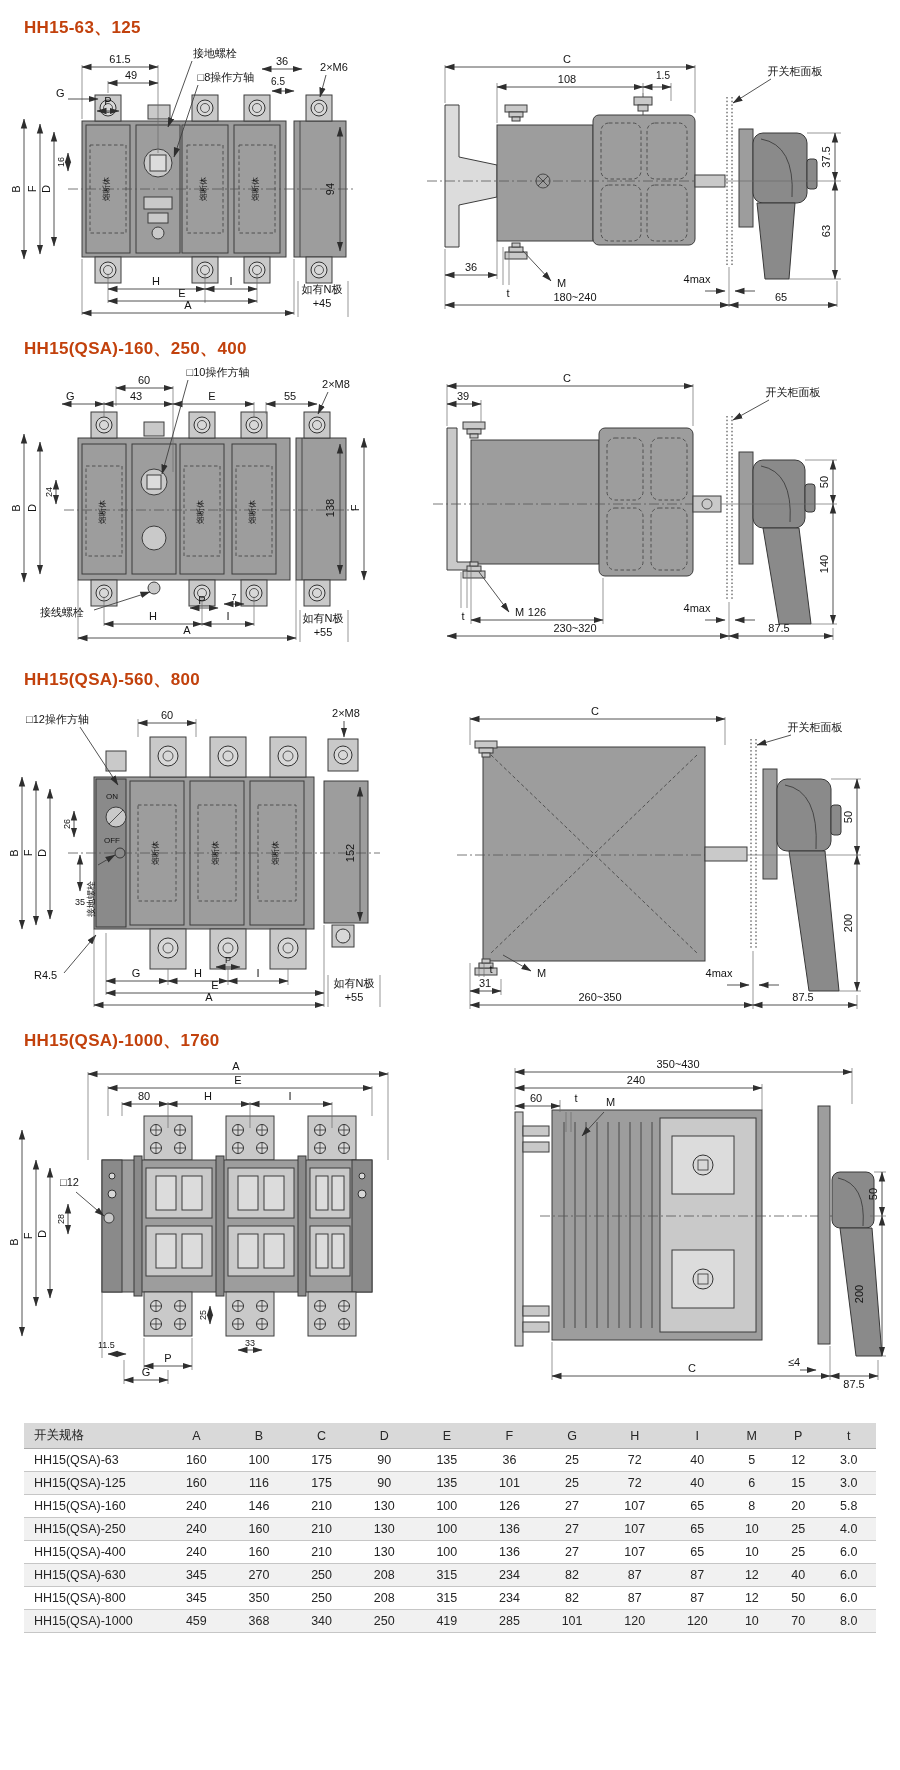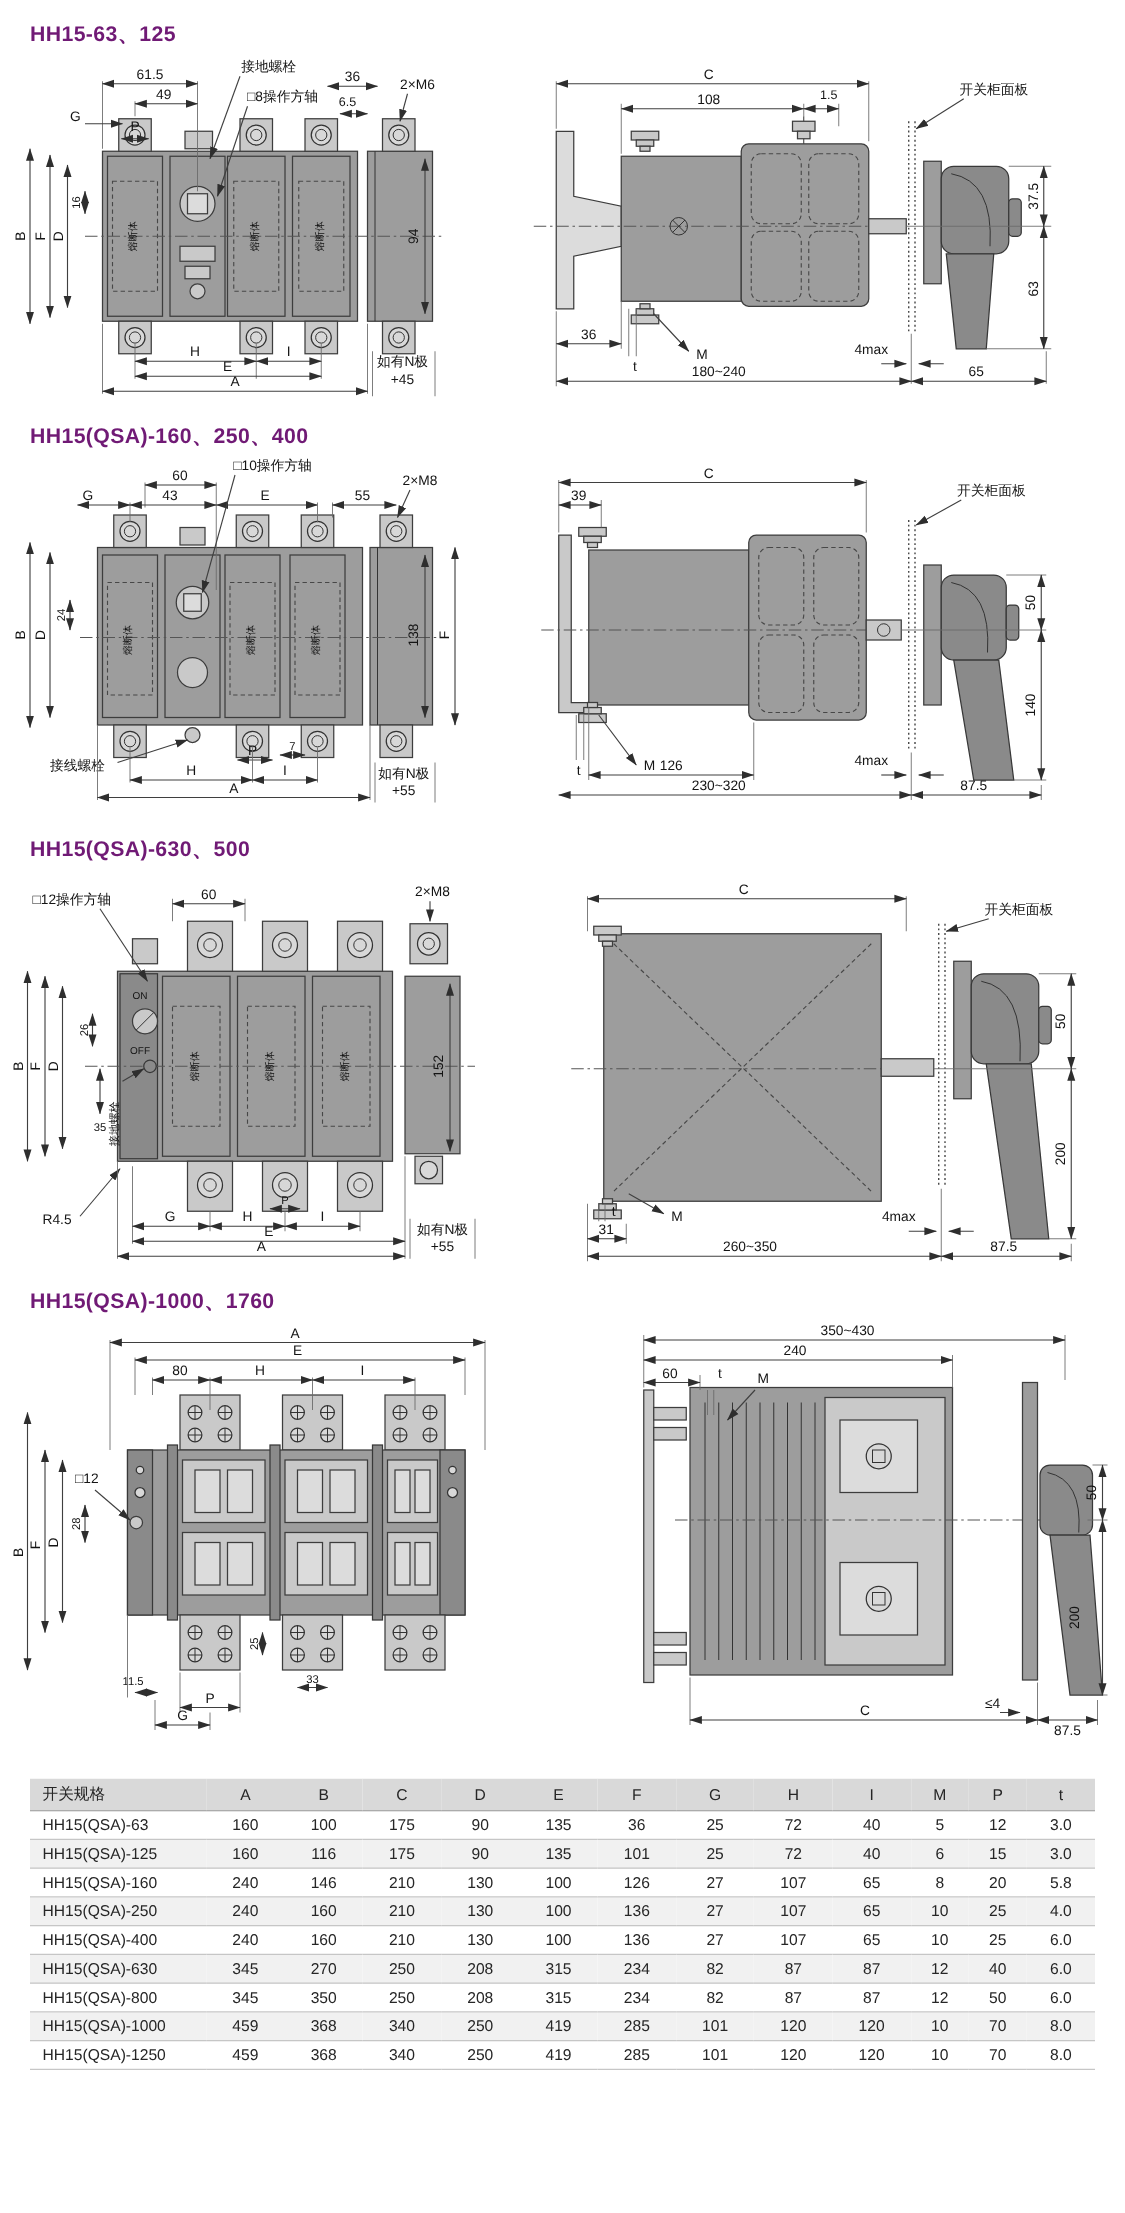--- a/index.html
+++ b/index.html
@@ -1,17 +1,17 @@
 <!DOCTYPE html>
 <html><head>
 <meta charset="utf-8">
 <style>
   html,body{margin:0;padding:0}
   body{width:900px;height:1770px;background:#ffffff;font-family:"Liberation Sans","DejaVu Sans",sans-serif;overflow:hidden}
-  .sec-title{font-size:17px;font-weight:700;color:#701a75;margin:16px 0 2px 24px;letter-spacing:.3px}
+  .sec-title{font-size:17px;font-weight:700;color:#c2410c;margin:16px 0 2px 24px;letter-spacing:.3px}
   .sec-row{display:flex;align-items:flex-start;margin-left:10px}
   svg{display:block}
   .st0{fill:#9d9d9d;stroke:#3d3d3d;stroke-width:1}
   .st1{fill:#c9c9c9;stroke:#3d3d3d;stroke-width:1}
   .st2{fill:#dcdcdc;stroke:#3d3d3d;stroke-width:1}
   .st3{fill:#8a8a8a;stroke:#383838;stroke-width:1}
   .boltc{fill:#d8d8d8;stroke:#333;stroke-width:1}
   .thin{stroke:#333;stroke-width:.8;fill:none}
   .dim{stroke:#3f3f3f;stroke-width:.9;fill:none}
   .da{marker-start:url(#ar);marker-end:url(#ar)}
@@ -360,21 +360,21 @@
       <line class="ext" x1="354" y1="240" x2="354" y2="278"></line>
         <line class="ext" x1="458" y1="266" x2="458" y2="278"></line>
       <line class="dim da" x1="72" y1="274" x2="354" y2="274"></line>
         <text class="t tc" x="200" y="270">230~320</text>
       <line class="dim da" x1="354" y1="274" x2="458" y2="274"></line>
         <text class="t tc" x="404" y="270">87.5</text>
     </g>
   </svg>
 </div>
 
-<div class="sec-title">HH15(QSA)-630、500</div>
+<div class="sec-title">HH15(QSA)-560、800</div>
 <div class="sec-row">
   <svg width="385" height="320" viewBox="0 0 385 320">
     <g>
       <rect class="st0" x="84" y="84" width="220" height="152"></rect>
       <rect class="st3" x="86" y="86" width="30" height="148"></rect>
       <rect class="st0" x="120" y="88" width="54" height="144"></rect>
       <rect class="st0" x="180" y="88" width="54" height="144"></rect>
       <rect class="st0" x="240" y="88" width="54" height="144"></rect>
       <rect class="dsh" x="128" y="112" width="38" height="96" fill="#8f8f8f"></rect>
       <rect class="dsh" x="188" y="112" width="38" height="96" fill="#8f8f8f"></rect>
@@ -814,29 +814,14 @@
         <td>250</td>
         <td>419</td>
         <td>285</td>
         <td>101</td>
         <td>120</td>
         <td>120</td>
         <td>10</td>
         <td>70</td>
         <td>8.0</td>
       </tr>
-      <tr>
-        <td class="first">HH15(QSA)-1250</td>
-        <td>459</td>
-        <td>368</td>
-        <td>340</td>
-        <td>250</td>
-        <td>419</td>
-        <td>285</td>
-        <td>101</td>
-        <td>120</td>
-        <td>120</td>
-        <td>10</td>
-        <td>70</td>
-        <td>8.0</td>
-      </tr>
     </tbody>
 </table>
 
 </body></html>

